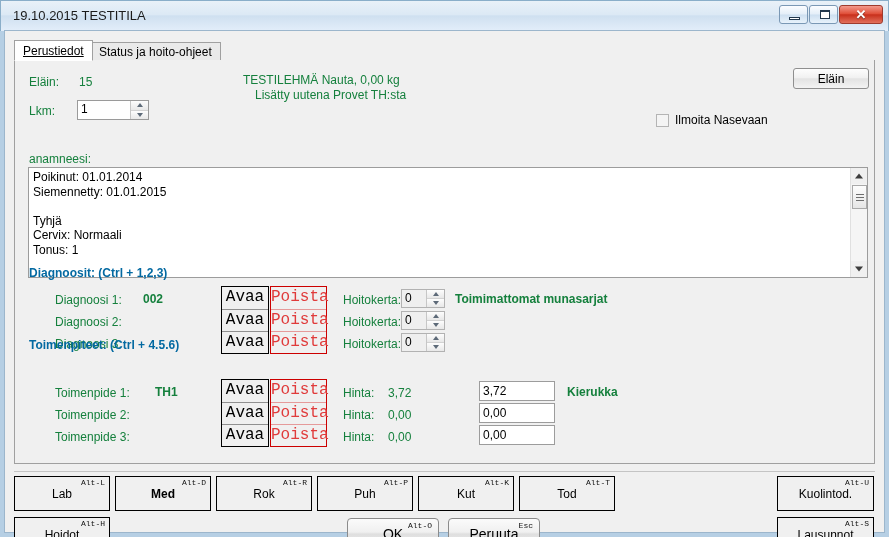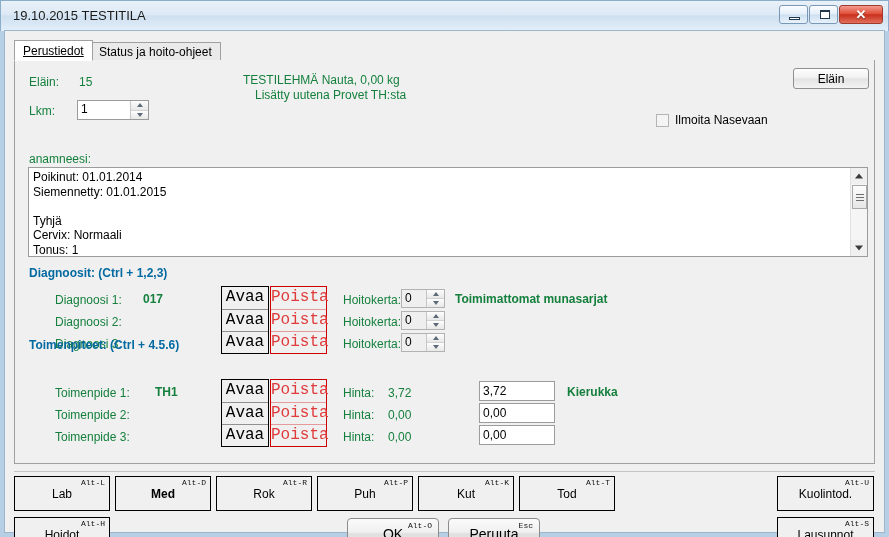--- a/index.html
+++ b/index.html
@@ -494,38 +494,38 @@
       <div class="btn3d" style="left:778px; top:8px; width:76px; height:21px; line-height:20px;">
         <span>Eläin</span>
       </div>
 
       <div class="cbox" style="left:630px; top:53px;">
         <span class="box"></span>
         <span class="cbl">Ilmoita Nasevaan</span>
       </div>
 
       <div class="lbl" style="left:14px; top:92px;">anamneesi:</div>
-      <div class="memo" style="left:13px; top:107px; width:840px; height:90px;">
+      <div class="memo" style="left:13px; top:107px; width:840px; height:111px;">
         <div class="memo-text">Poikinut: 01.01.2014
 Siemennetty: 01.01.2015
 
 Tyhjä
 Cervix: Normaali
 Tonus: 1</div>
         <div class="vscroll">
           <div class="vs-arrow up"></div>
           <div class="vs-thumb"></div>
           <div class="vs-arrow dn"></div>
         </div>
       </div>
 
       <div class="sect" style="left:14px; top:206px;">Diagnoosit: (Ctrl + 1,2,3)</div>
 
       <div class="lbl" style="left:40px; top:233px;">Diagnoosi 1:</div>
-      <div class="lbl b" style="left:128px; top:232px;">017</div>
+      <div class="lbl b" style="left:128px; top:232px;">002</div>
       <div class="lbl" style="left:40px; top:255px;">Diagnoosi 2:</div>
       <div class="lbl" style="left:40px; top:277px;">Diagnoosi 3:</div>
 
       <div class="btnstack stack-avaa" style="left:206px; top:226px; width:48px;">
         <div class="sbtn">Avaa</div>
         <div class="sbtn">Avaa</div>
         <div class="sbtn">Avaa</div>
       </div>
       <div class="btnstack stack-poista" style="left:255px; top:226px; width:57px;">
         <div class="sbtn">Poista</div>

